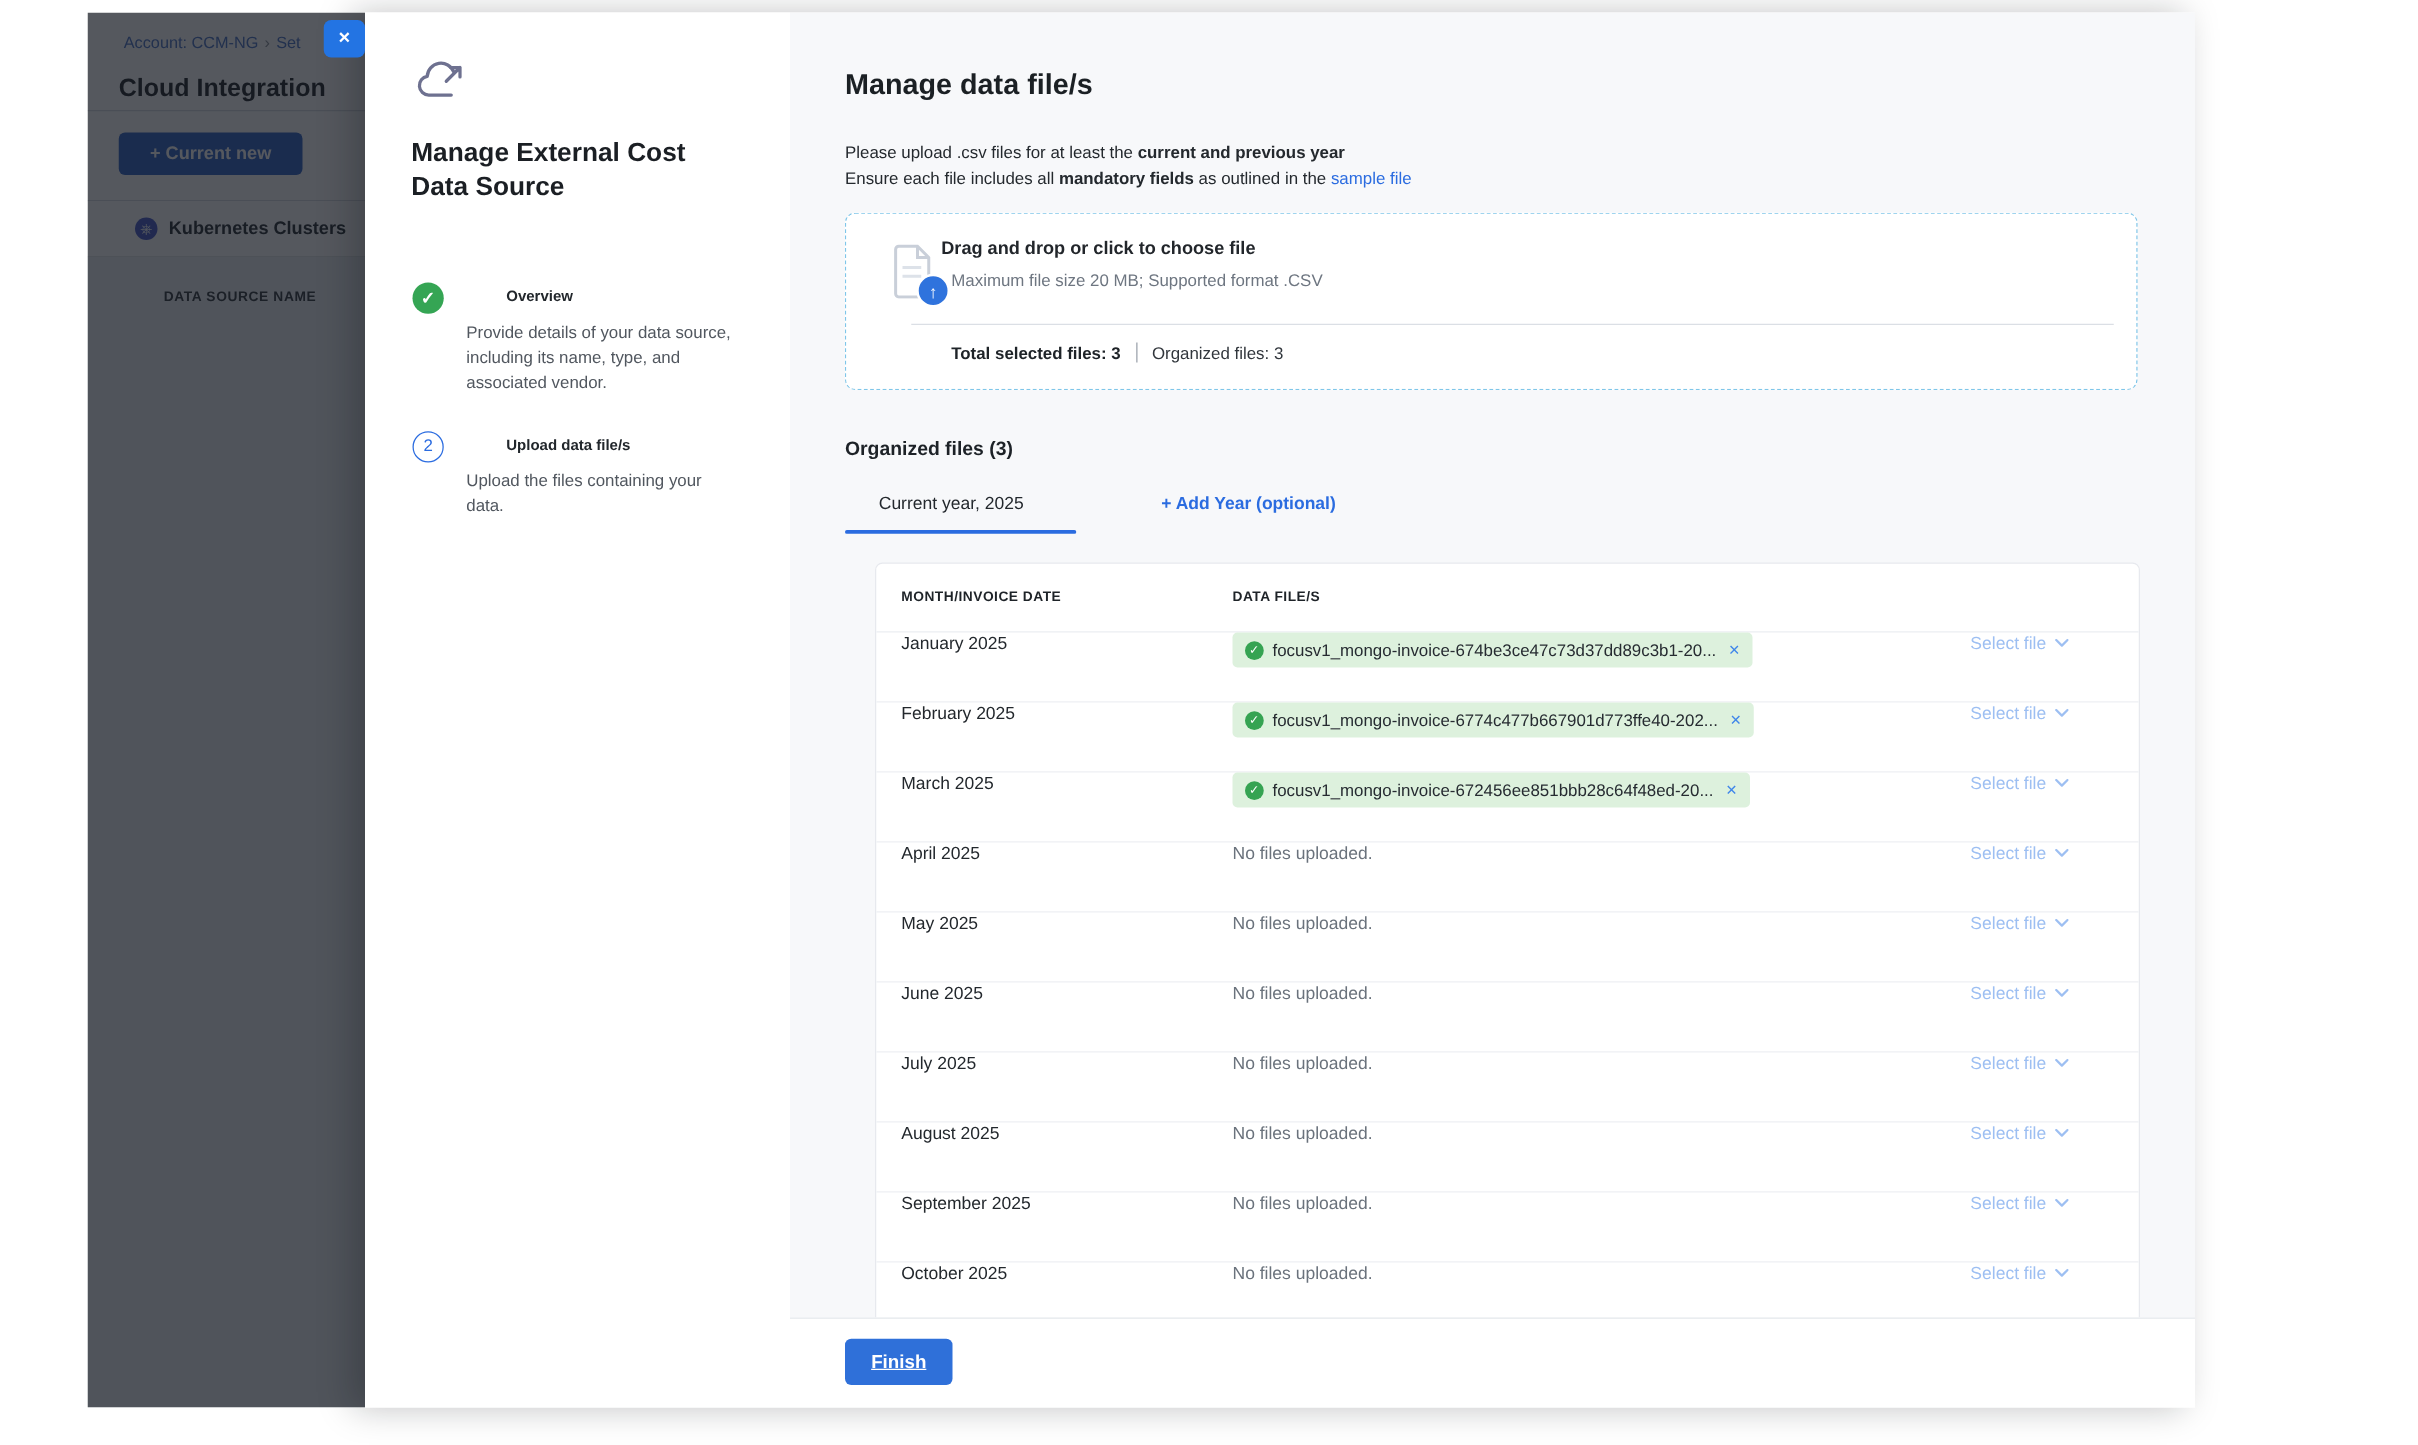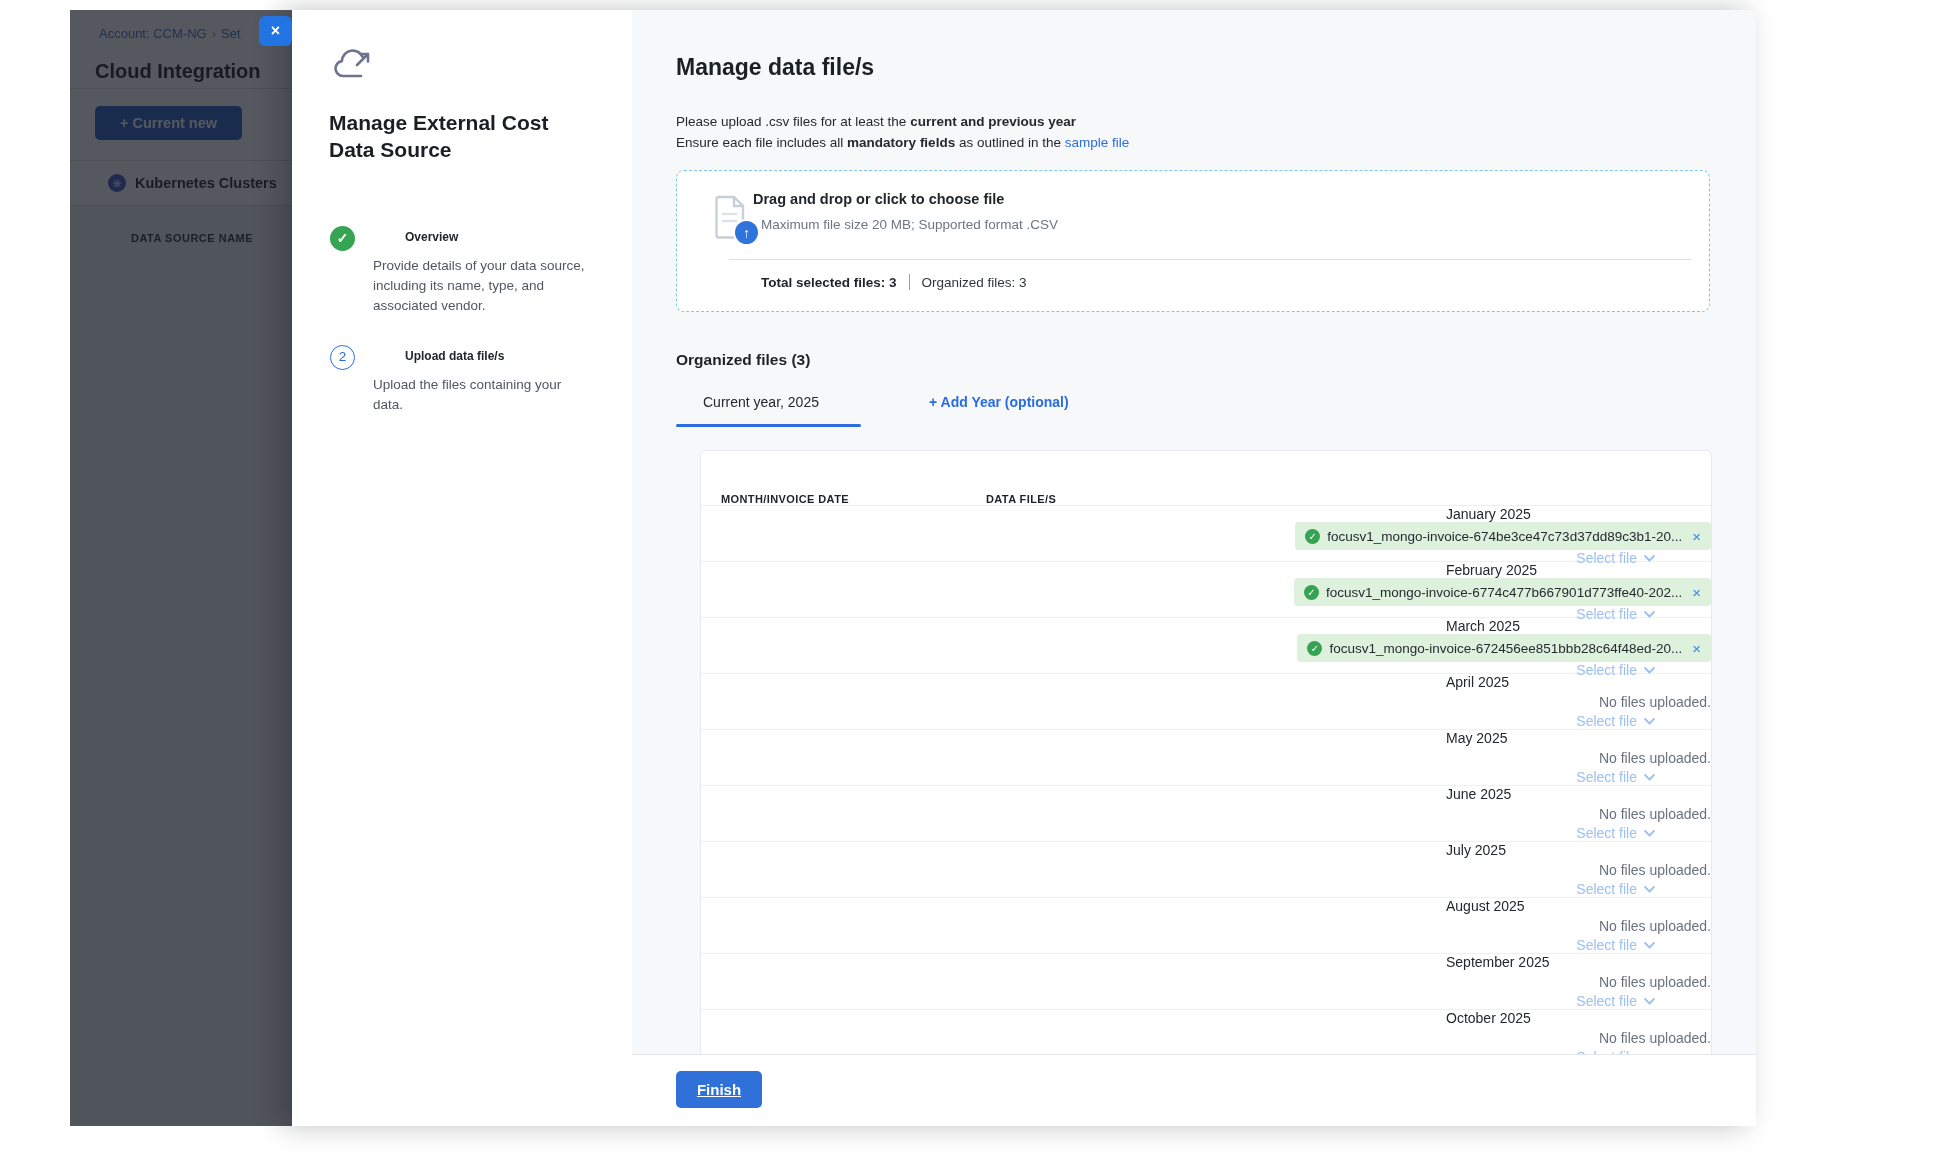--- a/index.html
+++ b/index.html
@@ -57,24 +57,24 @@
   .dz-totals .vbar { width:1px; height:16px; background:#9aa1ab; }
 
   .organized-heading { position:absolute; left:44px; top:341px; font-size:15.5px; font-weight:700; color:#1d2227; }
   .tabs { position:absolute; left:44px; top:380px; height:38px; }
   .tab { position:absolute; top:4px; font-size:14px; white-space:nowrap; cursor:pointer; }
   .tab.active { left:27px; color:#23282d; }
   .tab-underline { position:absolute; left:0; top:34px; width:185px; height:3px; background:#2b6ce0; border-radius:2px; }
   .tab.addyear { left:253px; color:#2b6ce0; font-weight:700; }
 
   .card { position:absolute; left:68px; top:440px; width:1012px; height:630px; background:#fff; border:1px solid #e7e9ee; border-radius:6px; overflow:hidden; }
-  .thead { display:flex; height:55px; align-items:flex-end; border-bottom:1px solid #eceef2; }
+  .thead { display:flex; height:55px; align-items:center; border-bottom:1px solid #eceef2; }
   .th { font-size:11px; font-weight:700; letter-spacing:.4px; color:#1e2328; }
   .th.c1 { width:285px; padding-left:20px; }
-  .row { display:flex; height:56px; align-items:flex-end; border-bottom:1px solid #eef0f4;flex-direction:column; }
+  .row { display:flex; height:56px; align-items:flex-start; border-bottom:1px solid #eef0f4; }
   .cell-month { width:285px; padding-left:20px; font-size:14px; color:#23282d; }
   .cell-file { flex:1; display:flex; align-items:center; }
   .empty-text { font-size:14px; color:#6a727c; }
   .chip { display:inline-flex; align-items:center; gap:7px; height:28px; padding:0 10px; background:#ddf1dd; border-radius:4px; }
   .chip-check { width:15px; height:15px; border-radius:50%; background:#35a352; color:#fff; font-size:10px; line-height:15px; text-align:center; flex:0 0 auto; }
   .chip-label { font-size:13.5px; color:#262b31; white-space:nowrap; }
   .chip-x { font-size:15px; color:#3f86ea; margin-left:3px; cursor:pointer; line-height:1; }
   .cell-select { width:175px; display:flex; justify-content:flex-end; padding-right:56px; align-items:center; gap:7px; color:#9dbff2; font-size:14px; cursor:pointer; white-space:nowrap; }
 
   .footer { position:absolute; left:340px; bottom:0; width:1124px; height:72px; background:#fff; border-top:1px solid #e4e7ec; }

